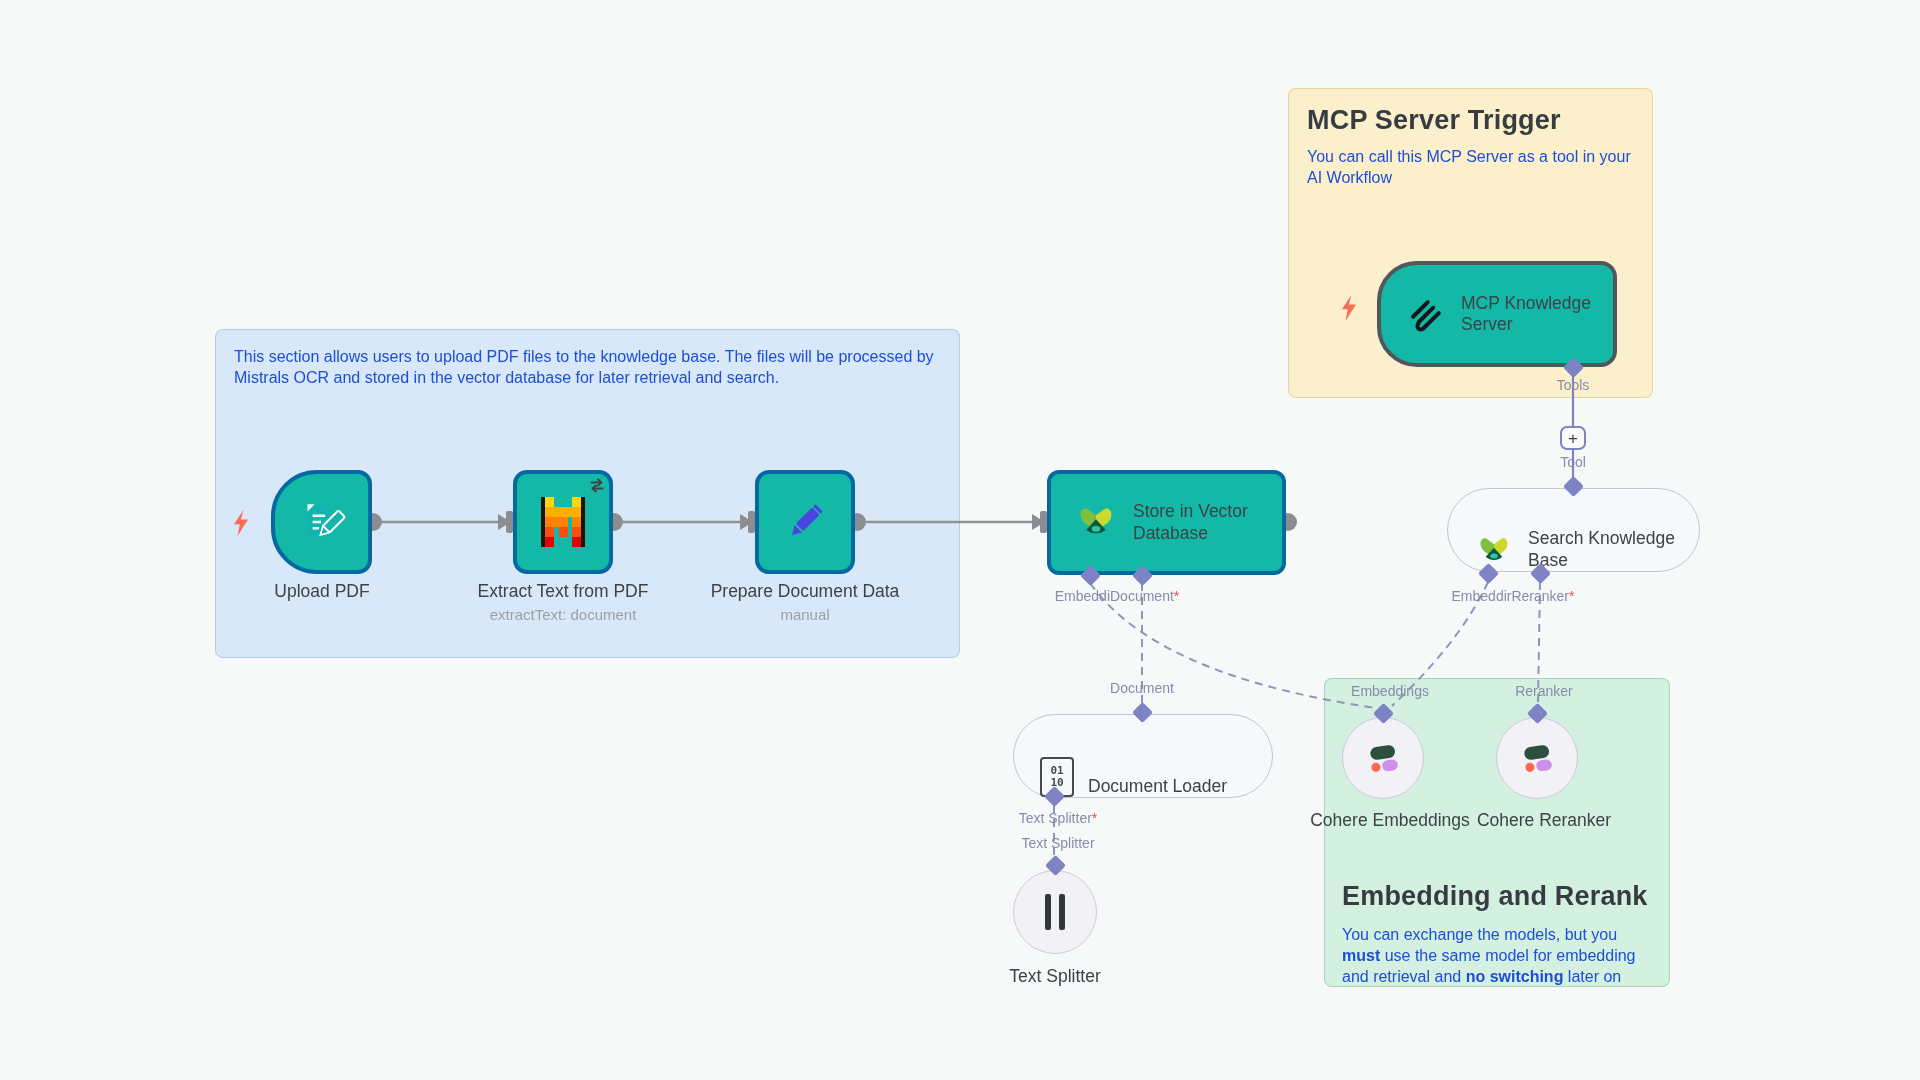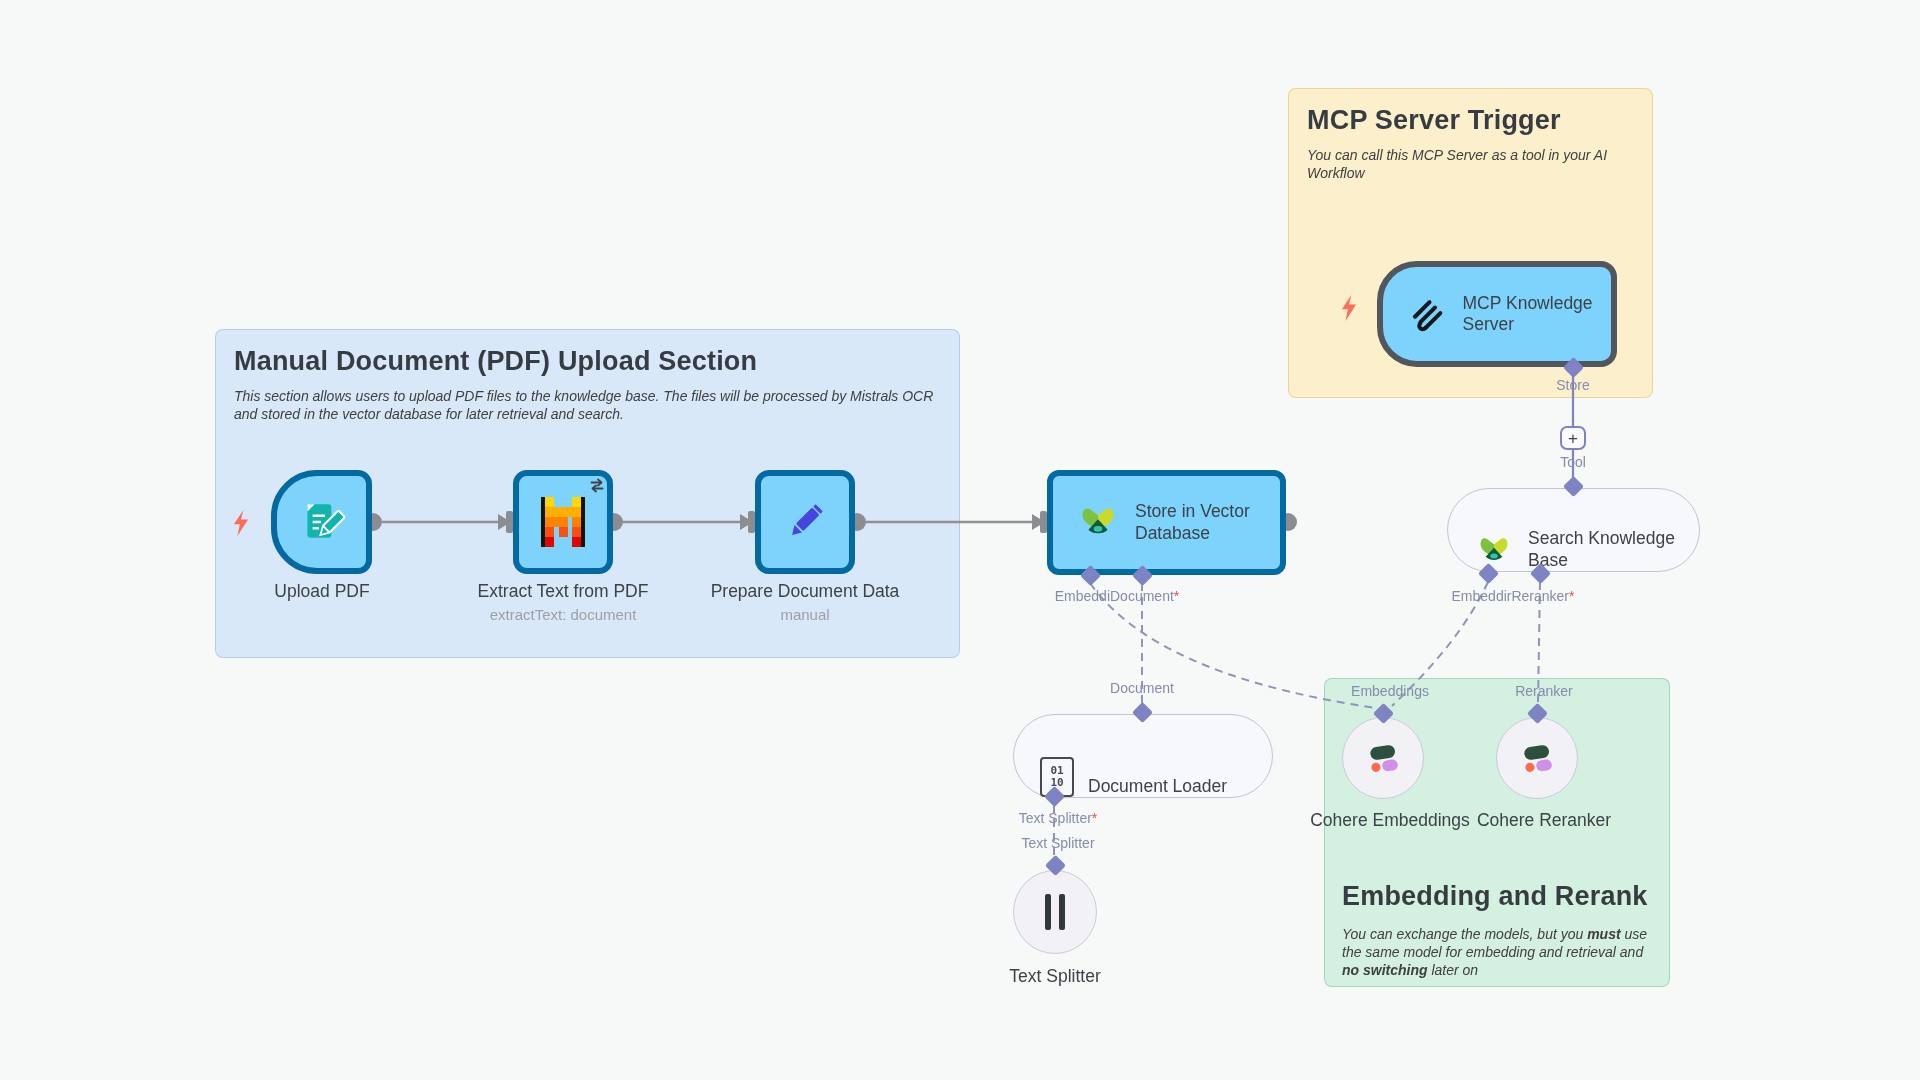--- a/index.html
+++ b/index.html
@@ -6,24 +6,24 @@
   html,body { width:1920px; height:1080px; overflow:hidden; }
   body { font-family:"Liberation Sans", sans-serif; background:#f7f8f8; }
   .canvas { position:relative; width:1920px; height:1080px; background:#f7f8f8; }
 
   
   .sticky { position:absolute; border-radius:8px; overflow:hidden; padding:16px 18px; }
   .sticky-yellow { background:#fcf0cc; border:1px solid rgba(214,178,90,.45); }
   .sticky-blue   { background:#d9e8f8; border:1px solid rgba(122,162,208,.40); }
   .sticky-green  { background:#d3f0e0; border:1px solid rgba(104,182,148,.45);margin-left:36px; }
   .sticky h2 { font-size:27px; font-weight:700; color:#373c43; letter-spacing:.2px; margin-bottom:10px; }
-  .sticky p  { font-size:14px; color:#404040; line-height:1.32;font-style:italic; }
-
-  
-  .node { position:absolute; background:#7dd3fc; border:6px solid #0369a1; border-radius:14px; z-index:4; }
+  .sticky p  { font-size:16px; color:#1d4ed8; line-height:1.32; }
+
+  
+  .node { position:absolute; background:#14b8a6; border:4px solid #0369a1; border-radius:14px; z-index:4; }
   .node.trigger { border-radius:46px 14px 14px 46px; }
   .node.dark-border { border-color:#52575e; border-radius:40px 16px 16px 40px; }
   .node.sq { display:flex; align-items:center; justify-content:center; }
   .node.wide { display:flex; align-items:center; gap:14px; padding-left:22px; }
   .node.pill { background:#f7f8fb; border:1.6px solid #c2c5d3; border-radius:46px; display:flex; align-items:flex-end; gap:14px; padding-left:26px; }
   .node.circle { background:#f1f1f6; border:1.6px solid #c9ccd8; border-radius:50%; display:flex; align-items:center; justify-content:center; }
   .node-text { font-size:17.5px; font-weight:500; color:#3d4248; line-height:1.22; }
   .node-title { position:absolute; z-index:4; transform:translateX(-50%); font-size:17.5px; font-weight:500; color:#3d4248; white-space:nowrap; text-align:center; }
   .node-sub { position:absolute; z-index:4; transform:translateX(-50%); font-size:15px; color:#9da1a6; white-space:nowrap; text-align:center; }
 
@@ -46,21 +46,20 @@
 <body>
 
 <div class="canvas">
 
   <div class="sticky sticky-yellow" style="left:1288px; top:88px; width:365px; height:310px;">
     <h2>MCP Server Trigger</h2>
     <p style="width:330px;">You can call this MCP Server as a tool in your AI Workflow</p>
   </div>
 
   <div class="sticky sticky-blue" style="left:215px; top:329px; width:745px; height:329px;">
-    <h2>Manual Document (PDF) Upload Section</h2>
     <p style="width:706px;">This section allows users to upload PDF files to the knowledge base. The files will be processed by Mistrals OCR and stored in the vector database for later retrieval and search.</p>
   </div>
 
   <div class="sticky sticky-green" style="left:1288px; top:678px; width:346px; height:309px;">
     <h2 style="position:absolute; left:17px; top:202px;">Embedding and Rerank</h2>
     <p style="position:absolute; left:17px; top:246px; width:310px; line-height:1.30;"><span>You can exchange the models, but you </span><b>must</b><span> use the same model for embedding and retrieval and </span><b>no switching</b><span> later on</span></p>
   </div>
 
   <svg class="wires" width="1920" height="1080" viewBox="0 0 1920 1080">
 
@@ -241,21 +240,21 @@
   <div class="diamond" style="left:1134.5px; top:704.5px;"></div>
   <div class="diamond" style="left:1046.5px; top:788.5px;"></div>
   <div class="diamond" style="left:1047.5px; top:857.5px;"></div>
   <div class="diamond" style="left:1375.5px; top:705.5px;"></div>
   <div class="diamond" style="left:1529.5px; top:705.5px;"></div>
 
   <div class="plusbtn" style="left:1560px; top:426px;">
     <span>+</span>
   </div>
 
-  <div class="port-label" style="left:1573px; top:377px;">Store</div>
+  <div class="port-label" style="left:1573px; top:377px;">Tools</div>
   <div class="port-label" style="left:1573px; top:454px;">Tool</div>
   <div class="port-label" style="left:1142px; top:680px;">Document</div>
   <div class="port-label" style="left:1390px; top:683px;">Embeddings</div>
   <div class="port-label" style="left:1544px; top:683px;">Reranker</div>
   <div class="port-label" style="left:1117px; top:588px;"><span>EmbeddiDocument</span><span class="req">*</span></div>
   <div class="port-label" style="left:1513px; top:588px;"><span>EmbeddirReranker</span><span class="req">*</span></div>
   <div class="port-label" style="left:1058px; top:810px;"><span>Text Splitter</span><span class="req">*</span></div>
   <div class="port-label" style="left:1058px; top:835px;">Text Splitter</div>
 
 </div>

